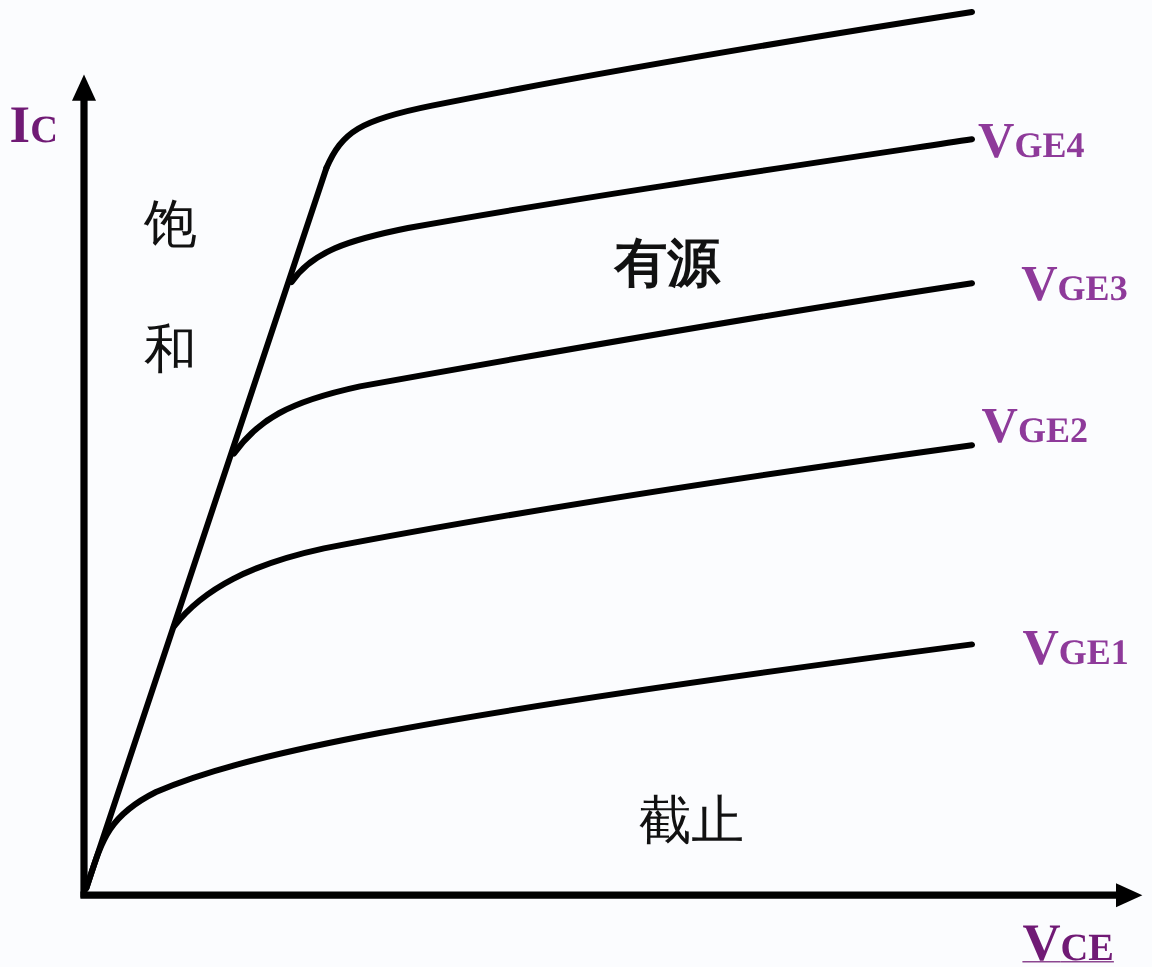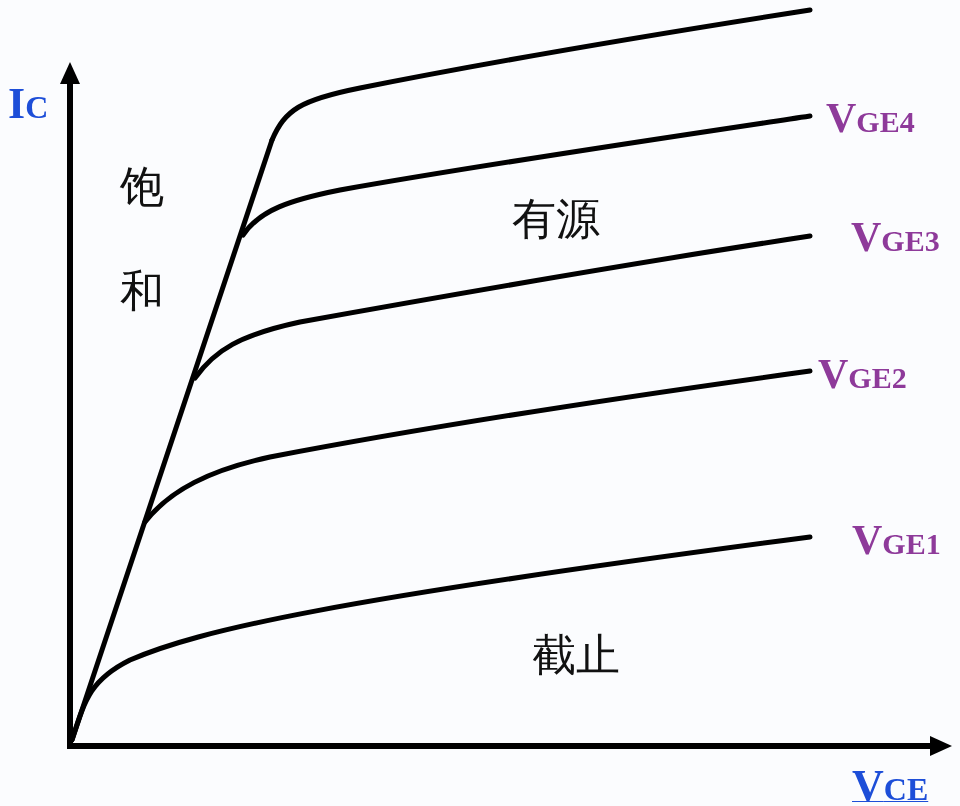--- a/index.html
+++ b/index.html
@@ -1,18 +1,18 @@
 <!DOCTYPE html>
 <html><head>
 <meta charset="utf-8">
 <style>
   html, body { margin:0; padding:0; background:#fbfcfe; }
   body { width:960px; height:806px; position:relative; overflow:hidden; font-family:"DejaVu Sans", sans-serif; }
   svg { position:absolute; left:0; top:0; }
-  .axis-label { position:absolute; font-family:"Liberation Serif", serif; font-weight:bold; color:#1d4ed8; }
+  .axis-label { position:absolute; font-family:"Liberation Serif", serif; font-weight:bold; color:#701a75; }
   .axis-label .big { font-size:44px; }
   .axis-label .small { font-size:32px; }
   .curve-label { position:absolute; font-family:"Liberation Serif", serif; font-weight:bold; color:#8e3a9a; white-space:nowrap; }
   .curve-label .big { font-size:42px; }
   .curve-label .small { font-size:30px; }
   .region { position:absolute; font-size:44px; color:#111; font-family:"DejaVu Sans", sans-serif; }
 </style>
 </head>
 <body>
 
@@ -35,29 +35,29 @@
   </g>
 </svg>
 
 <div class="axis-label" style="left:8px;top:78px;">
   <span class="big">I</span><span class="small">C</span>
 </div>
 <div class="axis-label" style="left:852px;top:760px;text-decoration:underline;">
   <span class="big">V</span><span class="small">CE</span>
 </div>
 
-<div class="curve-label" style="left:815px;top:94px;margin-left:11px;">
+<div class="curve-label" style="left:815px;top:94px;">
   <span class="big">V</span><span class="small">GE4</span>
 </div>
 <div class="curve-label" style="left:851px;top:213px;">
   <span class="big">V</span><span class="small">GE3</span>
 </div>
-<div class="curve-label" style="left:818px;top:350px;">
+<div class="curve-label" style="left:818px;top:331px;">
   <span class="big">V</span><span class="small">GE2</span>
 </div>
 <div class="curve-label" style="left:852px;top:516px;">
   <span class="big">V</span><span class="small">GE1</span>
 </div>
 
 <div class="region" style="left:120px;top:158px;">饱</div>
 <div class="region" style="left:120px;top:262px;">和</div>
-<div class="region" style="left:512px;top:190px;">有源</div>
-<div class="region" style="left:532px;top:626px;">截止</div>
+<div class="region" style="left:512px;top:190px;font-weight:bold;">有源</div>
+<div class="region" style="left:532px;top:654px;">截止</div>
 
 </body></html>

